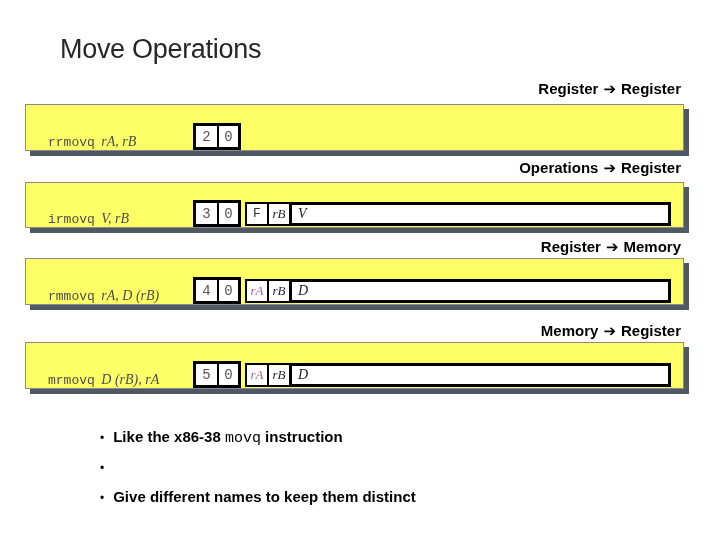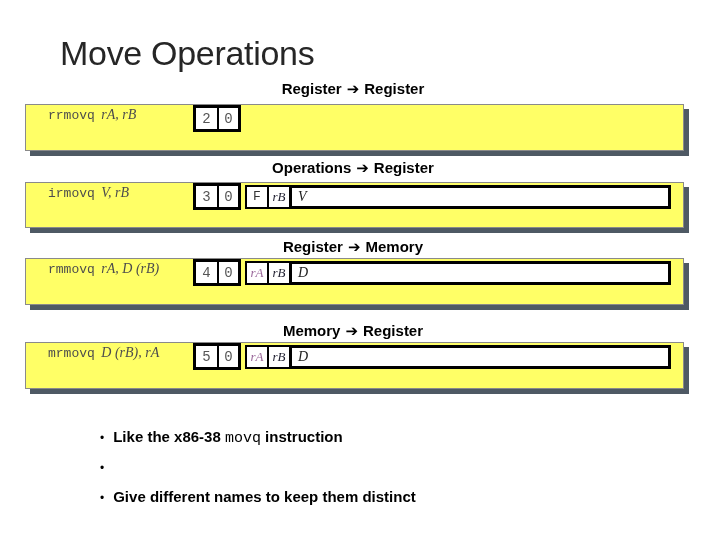--- a/index.html
+++ b/index.html
@@ -10,34 +10,34 @@
     --mnemonic-color:#4D4D4D;
   }
   *{box-sizing:border-box;}
   html,body{margin:0;padding:0;}
   body{
     width:719px;height:539px;background:#ffffff;position:relative;overflow:hidden;
     font-family:"Liberation Sans",sans-serif;
   }
   .title{
     position:absolute;left:60px;top:34px;
-    font-size:34px;font-weight:400;letter-spacing:-0.3px;
+    font-size:27px;font-weight:400;letter-spacing:-0.3px;
     color:var(--title-color);
   }
   .sec-label{
-    position:absolute;left:25px;width:656px;text-align:center;
+    position:absolute;left:25px;width:656px;text-align:right;
     font-size:15px;font-weight:bold;color:#000;
   }
   .sec-label .arrow{margin:0 5px;font-weight:normal;}
   .banner{
     position:absolute;left:25px;width:659px;height:47px;
     background:var(--banner-bg);
     border:1px solid #8a8a8a;
     box-shadow:5px 5px 0 var(--banner-shadow);
-    display:flex;align-items:flex-start;
+    display:flex;align-items:flex-end;
     padding:0 12px 0 22px;
   }
   .instr{width:145px;flex-shrink:0;white-space:nowrap;}
   .mn{
     font-family:"Liberation Mono",monospace;font-size:13px;
     color:var(--mnemonic-color);
   }
   .ops{
     font-family:"Liberation Serif",serif;font-style:italic;font-size:14px;
     color:var(--mnemonic-color);margin-left:2px;

